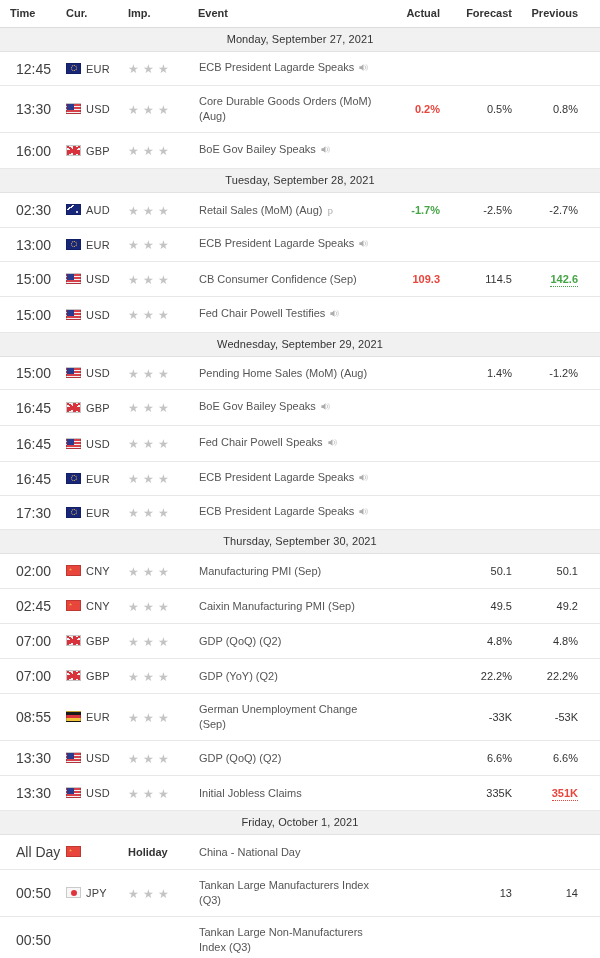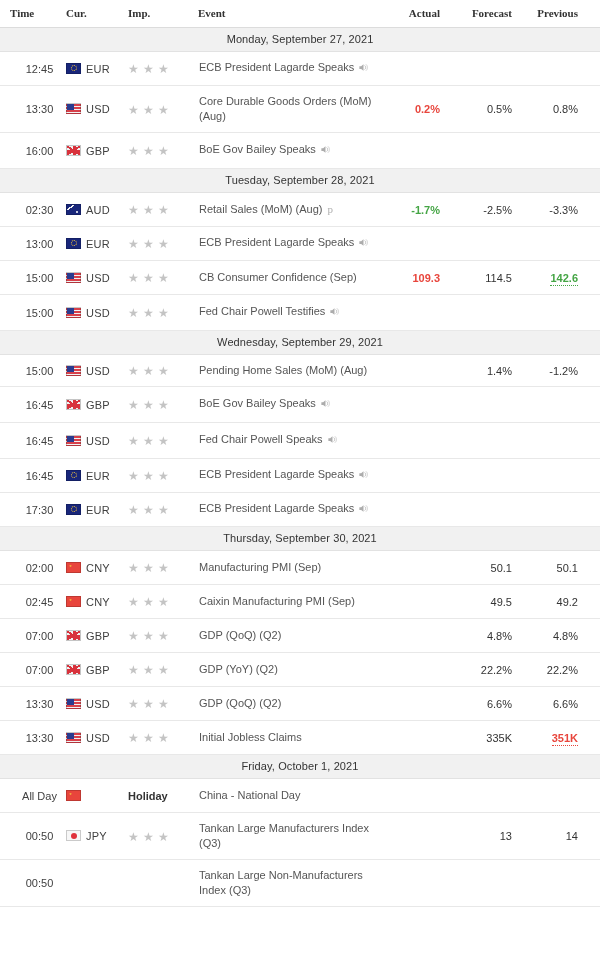--- a/index.html
+++ b/index.html
@@ -29,21 +29,20 @@
 
   thead th {
     font-size: 11px;
     font-weight: bold;
     color: #333333;
     text-align: left;
     padding: 7px 0 8px 0;
     border-bottom: 1px solid #dcdcdc;
     background: #ffffff;
     white-space: nowrap;
-    font-family: Liberation Serif, serif;
   }
   th.h-time  { padding-left: 10px; }
   th.h-cur   { padding-left: 8px; }
   th.h-imp   { padding-left: 6px; }
   th.h-event { padding-left: 0px; }
   th.h-act, th.h-fc, th.h-prev { text-align: right; padding-right: 10px; }
   th.h-prev { padding-right: 22px; }
 
   tr.day-row td {
     background: #f1f1f1;
@@ -60,25 +59,24 @@
   tr.event-row td {
     border-bottom: 1px solid #e8e8e8;
     padding-top: 9px;
     padding-bottom: 9px;
     vertical-align: middle;
     background: #ffffff;
   }
   tr.event-row.tall td { padding-top: 8px; padding-bottom: 8px; }
 
   td.c-time {
-    padding-left: 22px;
+    padding-left: 16px;
     color: #404040;
-    font-size: 11px;
+    font-size: 14px;
     white-space: nowrap;
-    text-align: center;
   }
   td.c-cur {
     white-space: nowrap;
     padding-left: 8px;
     color: #404040;
     font-size: 11px;
   }
   .flag {
     display: inline-block;
     width: 15px; height: 11px;
@@ -208,21 +206,21 @@
       <tr class="day-row">
         <td colspan="7">Tuesday, September 28, 2021</td>
       </tr>
       <tr class="event-row">
         <td class="c-time">02:30</td>
         <td class="c-cur"><span class="flag" style="background:#18267a;"><span style="position:absolute;left:0;top:0;width:7px;height:5px;background:linear-gradient(to bottom right,transparent 40%,#f2f2f2 40%,#f2f2f2 60%,transparent 60%);"></span><span style="position:absolute;right:2px;bottom:1px;width:2px;height:2px;background:#fff;border-radius:50%;"></span></span><span class="cur-code">AUD</span></td>
         <td class="c-imp"><span class="star">★</span><span class="star">★</span><span class="star">★</span></td>
         <td class="c-event">Retail Sales (MoM) (Aug)<span class="prelim">p</span></td>
         <td class="c-act"><span class="v-green">-1.7%</span></td>
         <td class="c-fc"><span class="v-plain">-2.5%</span></td>
-        <td class="c-prev"><span class="v-plain">-3.3%</span></td>
+        <td class="c-prev"><span class="v-plain">-2.7%</span></td>
       </tr>
       <tr class="event-row tall">
         <td class="c-time">13:00</td>
         <td class="c-cur"><span class="flag" style="background:#18267a;"><span style="position:absolute;left:50%;top:50%;transform:translate(-50%,-50%);width:6px;height:6px;border-radius:50%;border:1.4px dotted #f2c33a;"></span></span><span class="cur-code">EUR</span></td>
         <td class="c-imp"><span class="star">★</span><span class="star">★</span><span class="star">★</span></td>
         <td class="c-event">ECB President Lagarde Speaks<span class="speaker"><svg width="11" height="11" viewBox="0 0 16 16" aria-hidden="true">
               <path d="M2 6v4h2.6L8 12.8V3.2L4.6 6H2z" fill="#7a7a7a"></path>
               <path d="M10.1 5.4a3.2 3.2 0 0 1 0 5.2" stroke="#7a7a7a" stroke-width="1.1" fill="none" stroke-linecap="round"></path>
               <path d="M11.9 3.6a5.6 5.6 0 0 1 0 8.8" stroke="#9a9a9a" stroke-width="1" fill="none" stroke-linecap="round"></path>
             </svg></span></td>
@@ -348,20 +346,29 @@
       </tr>
       <tr class="event-row">
         <td class="c-time">07:00</td>
         <td class="c-cur"><span class="flag" style="background:#f0f0f0;"><span style="position:absolute;inset:0;background:linear-gradient(to bottom right,transparent calc(50% - 1px),#d8323c calc(50% - 1px),#d8323c calc(50% + 1px),transparent calc(50% + 1px)),linear-gradient(to bottom left,transparent calc(50% - 1px),#d8323c calc(50% - 1px),#d8323c calc(50% + 1px),transparent calc(50% + 1px));"></span><span style="position:absolute;left:0;top:4px;width:100%;height:3px;background:#d8323c;"></span><span style="position:absolute;left:6px;top:0;width:3px;height:100%;background:#d8323c;"></span></span><span class="cur-code">GBP</span></td>
         <td class="c-imp"><span class="star">★</span><span class="star">★</span><span class="star">★</span></td>
         <td class="c-event">GDP (YoY) (Q2)</td>
         <td class="c-act"></td>
         <td class="c-fc"><span class="v-plain">22.2%</span></td>
         <td class="c-prev"><span class="v-plain">22.2%</span></td>
       </tr>
+      <tr class="event-row tall">
+        <td class="c-time">08:55</td>
+        <td class="c-cur"><span class="flag" style="background:linear-gradient(to bottom,#1a1a1a 0 33.3%,#d8323c 33.3% 66.6%,#f2c33a 66.6% 100%);"></span><span class="cur-code">EUR</span></td>
+        <td class="c-imp"><span class="star">★</span><span class="star">★</span><span class="star">★</span></td>
+        <td class="c-event">German Unemployment Change (Sep)</td>
+        <td class="c-act"></td>
+        <td class="c-fc"><span class="v-plain">-33K</span></td>
+        <td class="c-prev"><span class="v-plain">-53K</span></td>
+      </tr>
       <tr class="event-row">
         <td class="c-time">13:30</td>
         <td class="c-cur"><span class="flag" style="background:repeating-linear-gradient(to bottom,#d8404a 0 1.6px,#f2f2f2 1.6px 3.2px);"><span style="position:absolute;left:0;top:0;width:7px;height:6px;background:#2a3b8f;"></span></span><span class="cur-code">USD</span></td>
         <td class="c-imp"><span class="star">★</span><span class="star">★</span><span class="star">★</span></td>
         <td class="c-event">GDP (QoQ) (Q2)</td>
         <td class="c-act"></td>
         <td class="c-fc"><span class="v-plain">6.6%</span></td>
         <td class="c-prev"><span class="v-plain">6.6%</span></td>
       </tr>
       <tr class="event-row">

